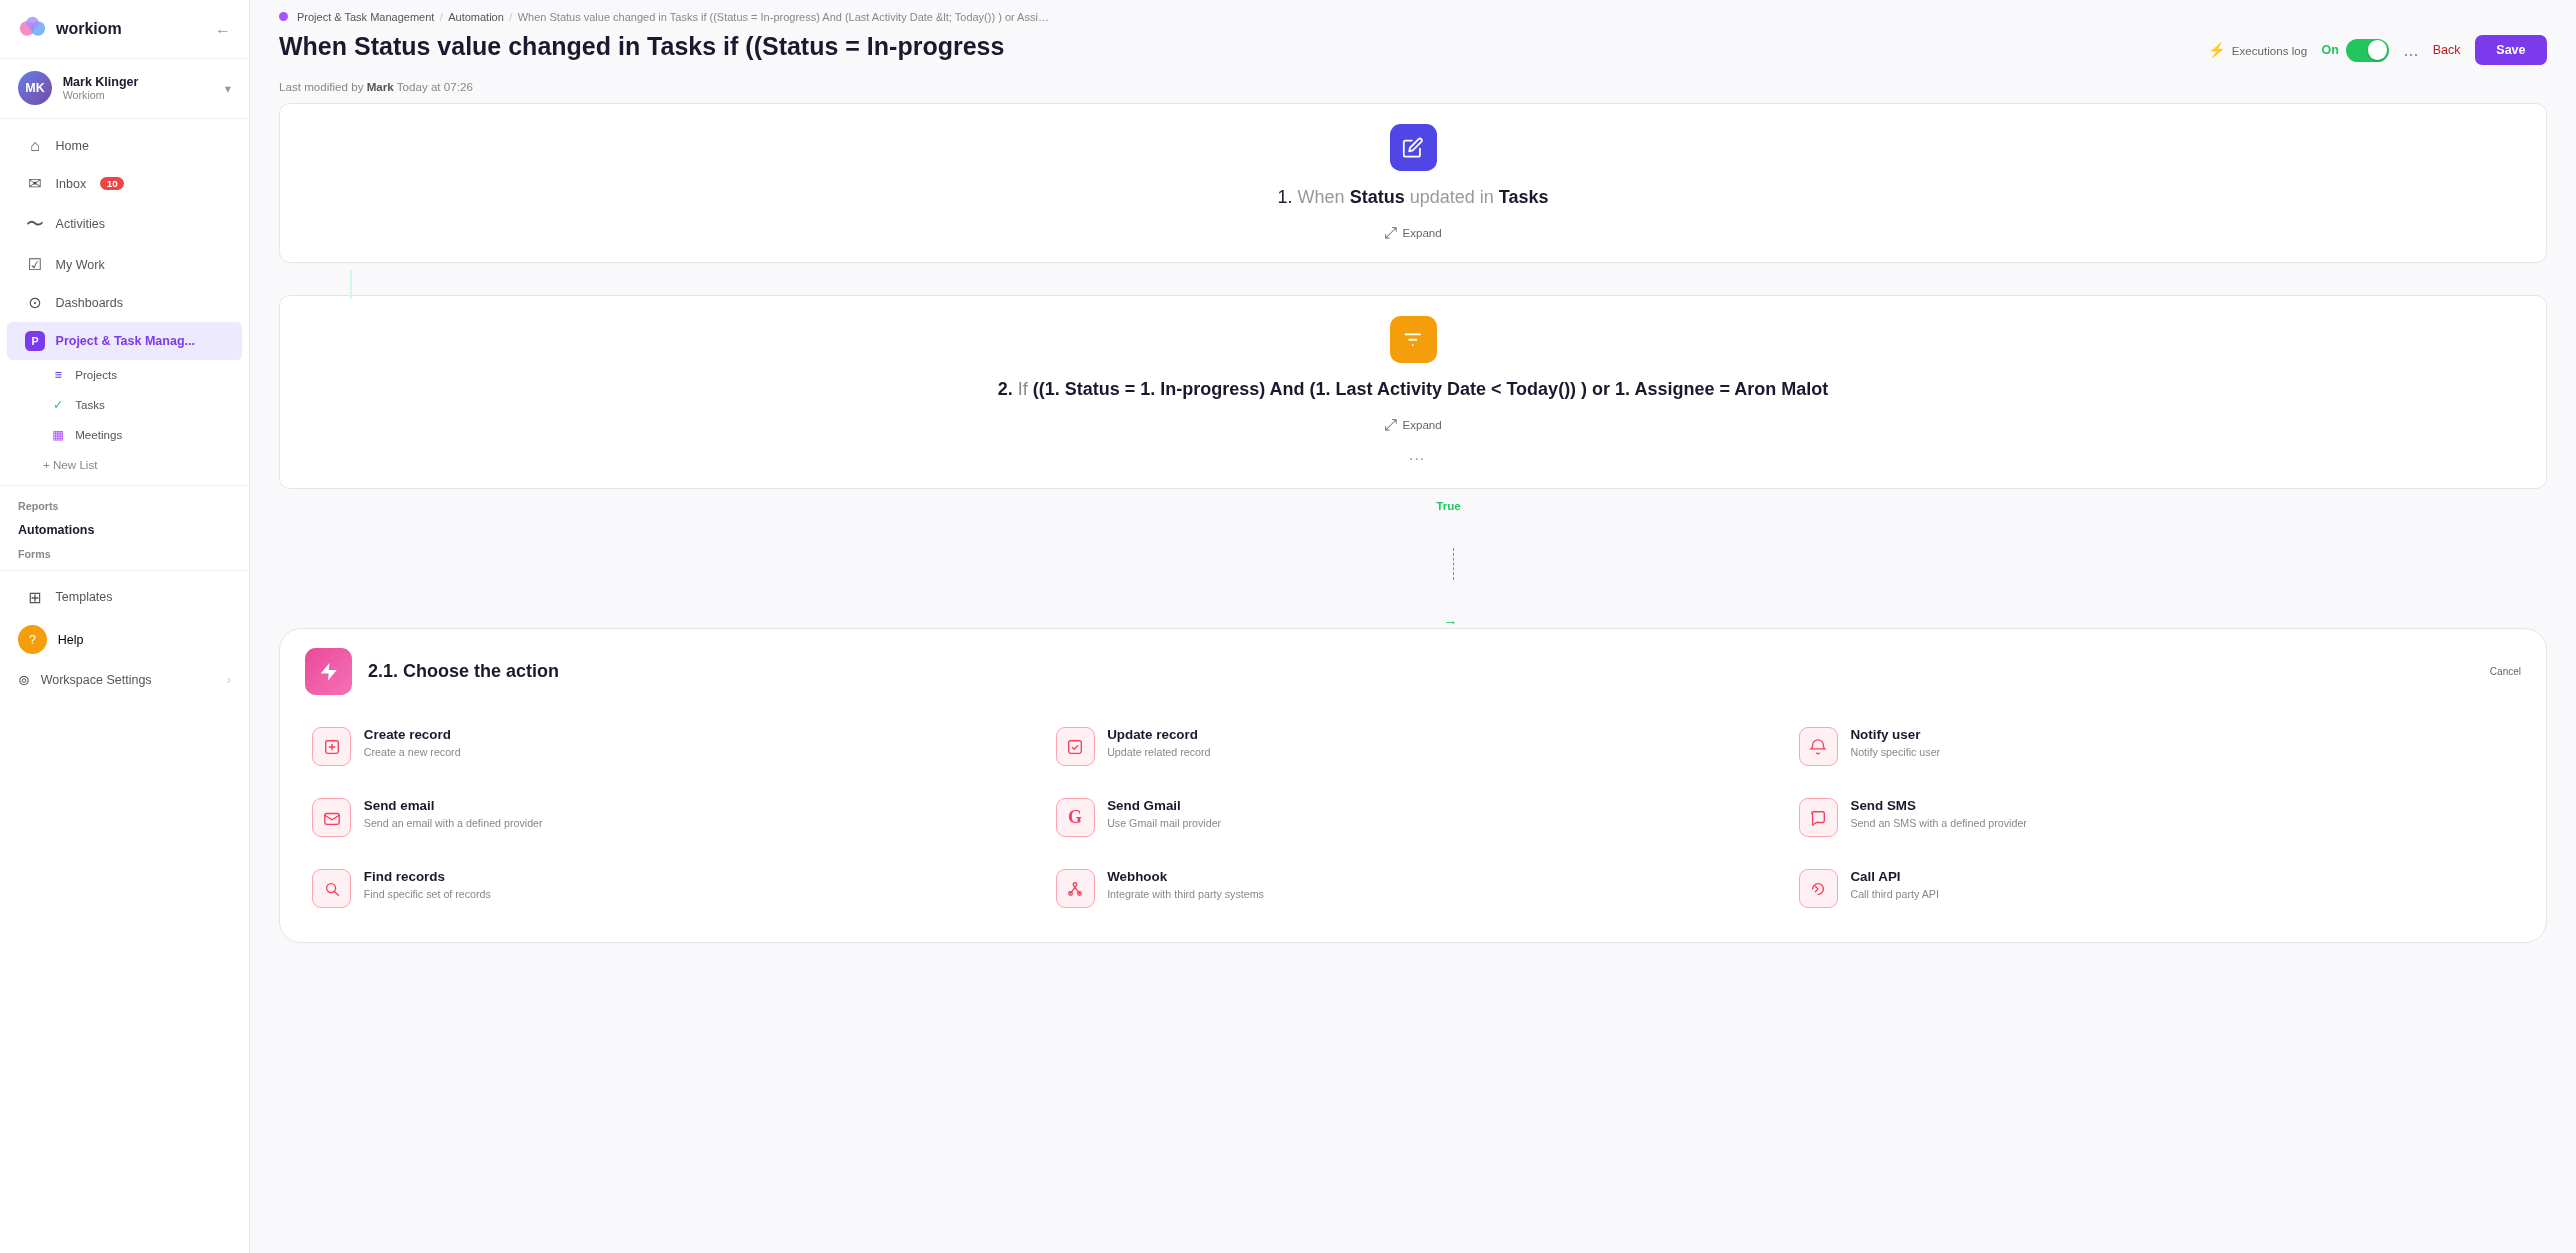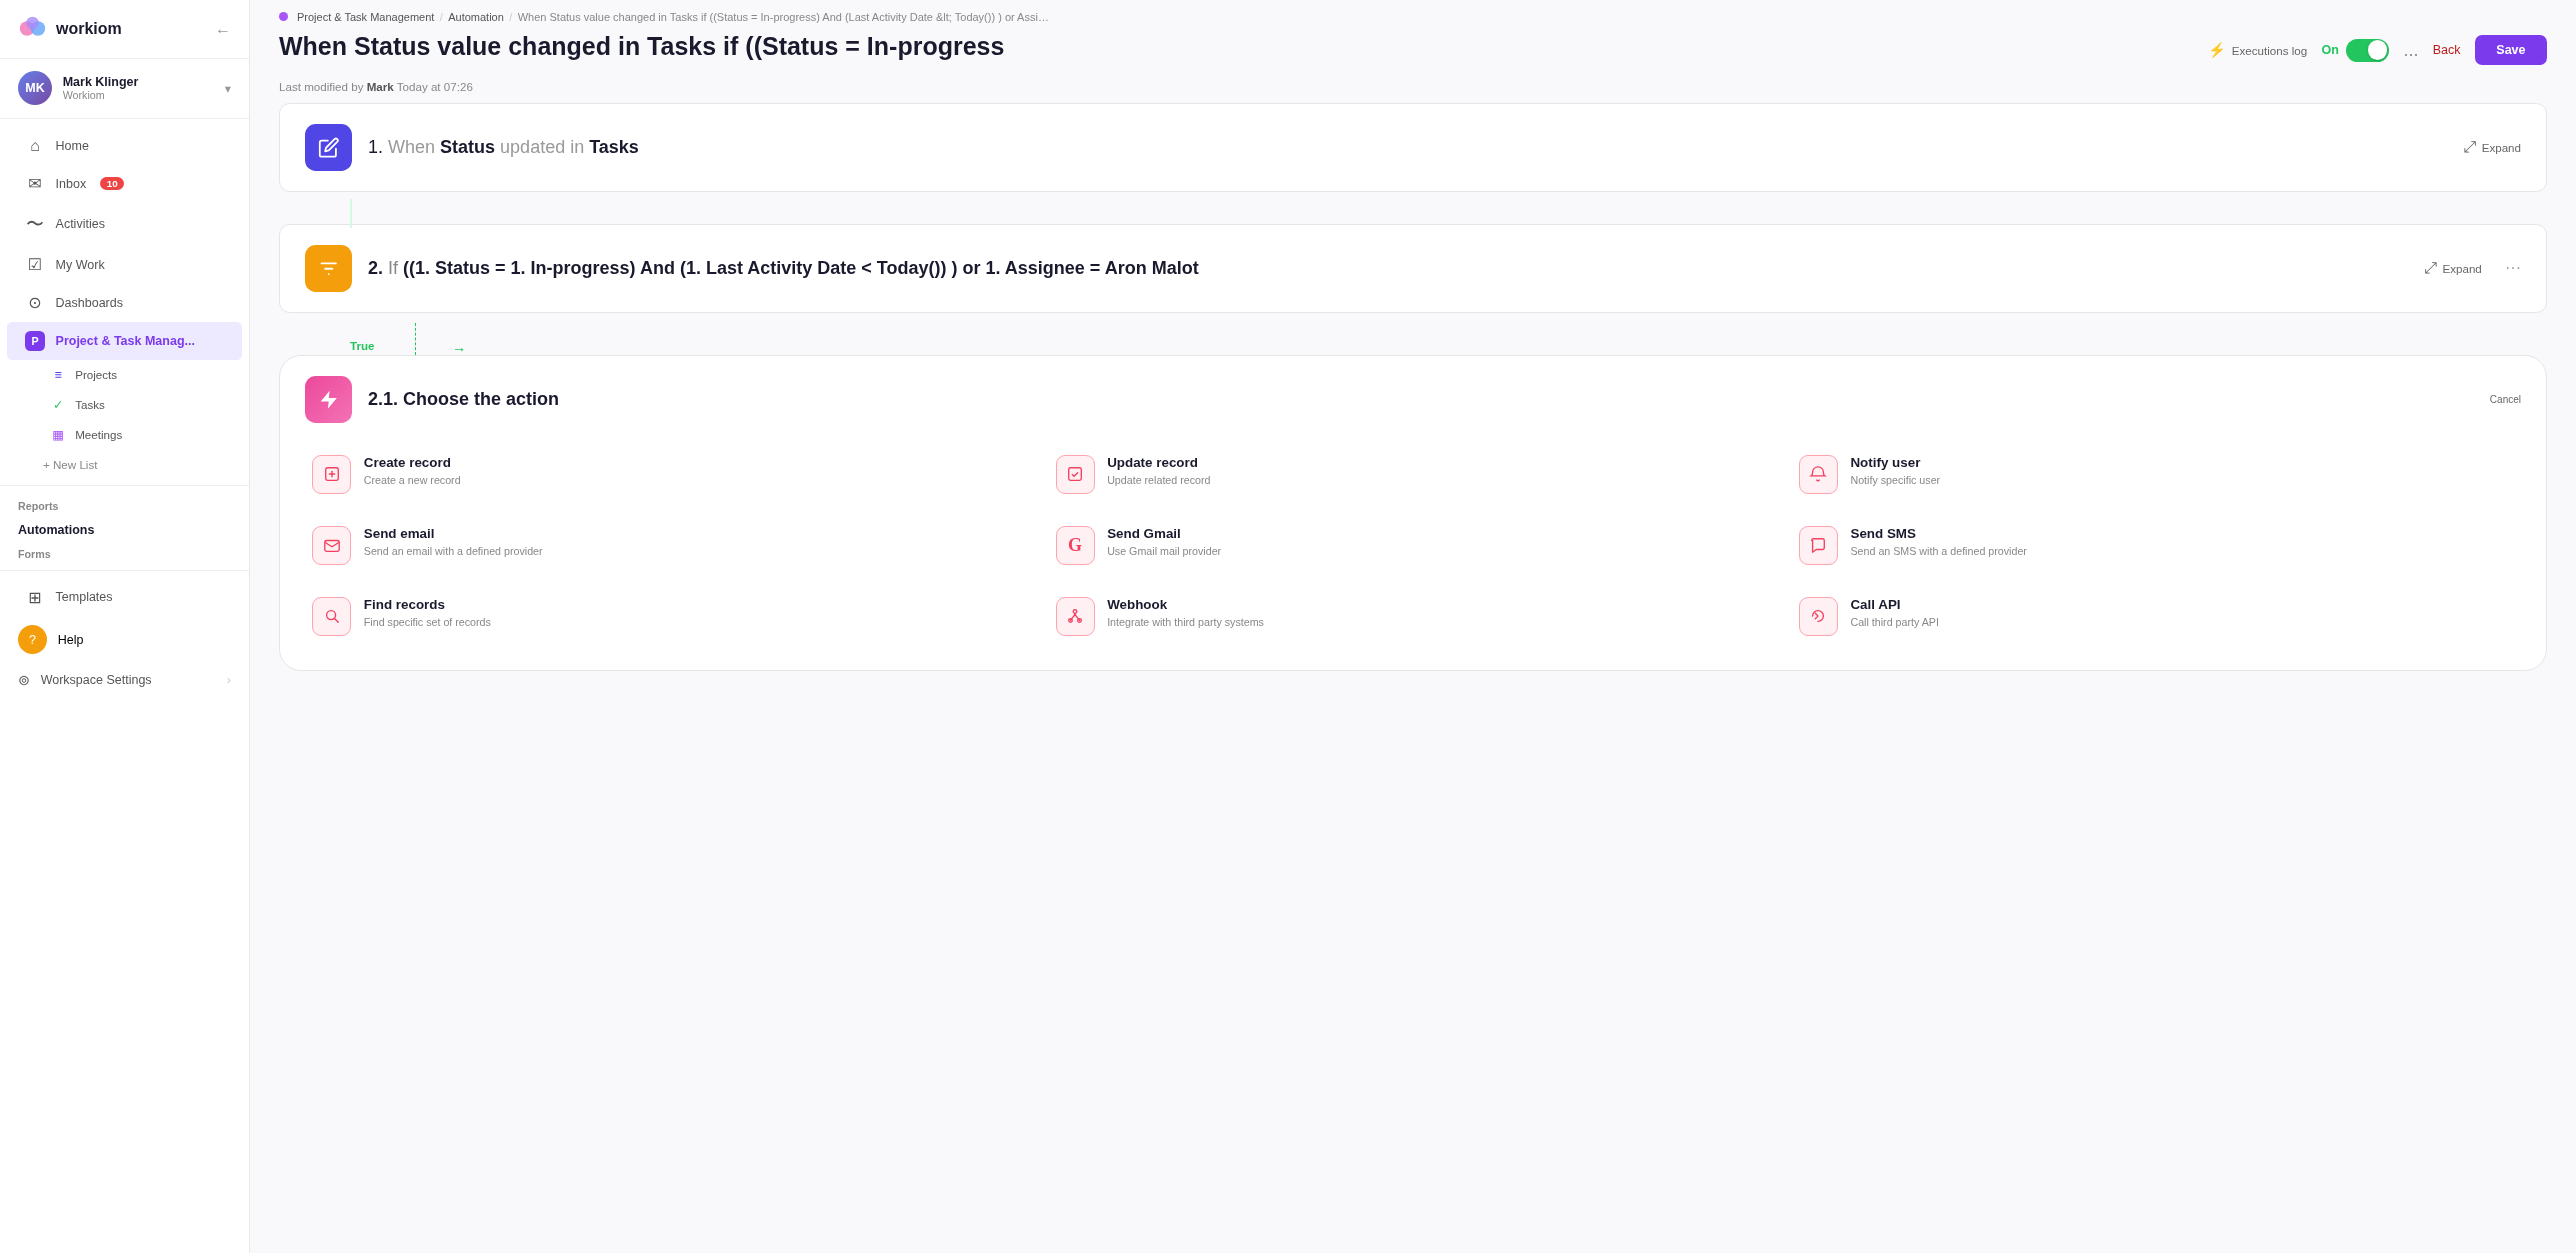--- a/index.html
+++ b/index.html
@@ -59,21 +59,21 @@
     .save-btn { background: #7c3aed; color: white; border: none; border-radius: 7.2px; padding: 8px 21.5px; font-size: 12.5px; font-weight: 600; cursor: pointer; }
 
     .modified-text { padding: 0 29px 10.7px; font-size: 11.6px; color: #888; }
     .modified-text strong { font-weight: 600; color: #555; }
 
     
     .automation-content { flex: 1; overflow-y: auto; padding: 0 29px 29px; }
 
     
     .step-card { background: white; border: 0.9px solid #e5e5e5; border-radius: 10.7px; margin-bottom: 10.7px; overflow: hidden; }
-    .step-header { display: flex; align-items: center; padding: 19.7px 25px; gap: 16px; }
+    .step-header { display: flex; align-items: center; padding: 19.7px 25px; gap: 16px; flex-direction: column; }
     .step-icon { width: 47px; height: 47px; border-radius: 10.7px; display: flex; align-items: center; justify-content: center; font-size: 19.7px; flex-shrink: 0; }
     .step-icon-blue { background: #4f46e5; color: white; }
     .step-icon-orange { background: #f59e0b; color: white; }
     .step-icon-pink { background: linear-gradient(135deg, #ec4899, #f472b6); color: white; }
     .step-title { flex: 1; font-size: 18px; color: #1a1a2e; }
     .step-title strong { font-weight: 700; }
     .step-expand { display: flex; align-items: center; gap: 5.4px; color: #666; font-size: 11.6px; cursor: pointer; }
     .step-more { color: #999; cursor: pointer; font-size: 16px; margin-left: 7.2px; }
 
     
@@ -269,21 +269,21 @@
         </div>
         <div class="step-expand">
           <span style="font-size:16px;">⤢</span>
           <span>Expand</span>
         </div>
         <span class="step-more">···</span>
       </div>
     </div>
 
     <div style="padding-left:71px;margin-top:3.6px;">
-      <div style="display:flex;flex-direction:row;align-items:flex-end;gap:32px;">
+      <div style="display:flex;flex-direction:column;align-items:center;gap:32px;">
         <span style="color:#22c55e;font-size:11.6px;font-weight:600;margin-bottom:3.6px;">True</span>
         <div style="border-left:1.8px dashed #22c55e;height:32px;margin-left:9px;"></div>
         <div style="margin-left:3.6px;color:#22c55e;font-size:14.3px;">→</div>
       </div>
     </div>
 
     <div class="action-card">
       <div class="action-header">
         <div class="step-icon step-icon-pink">
           <svg width="21.5" height="21.5" viewBox="0 0 24 24" fill="none">

